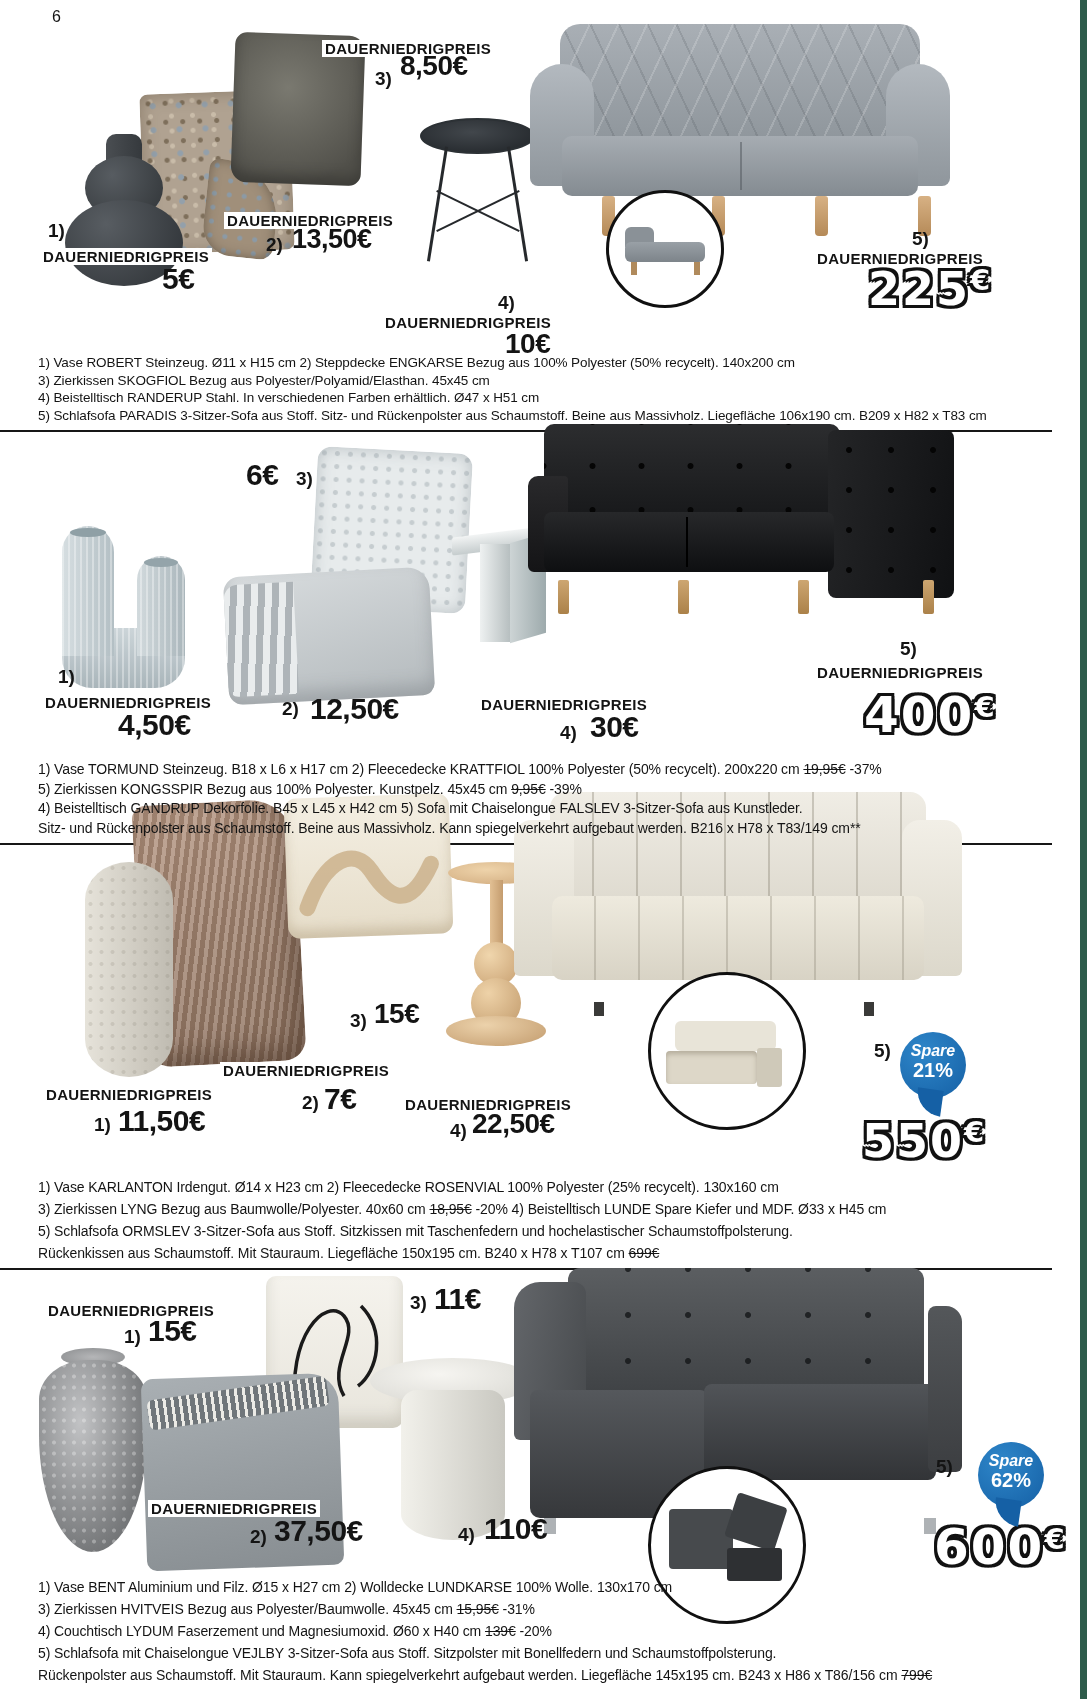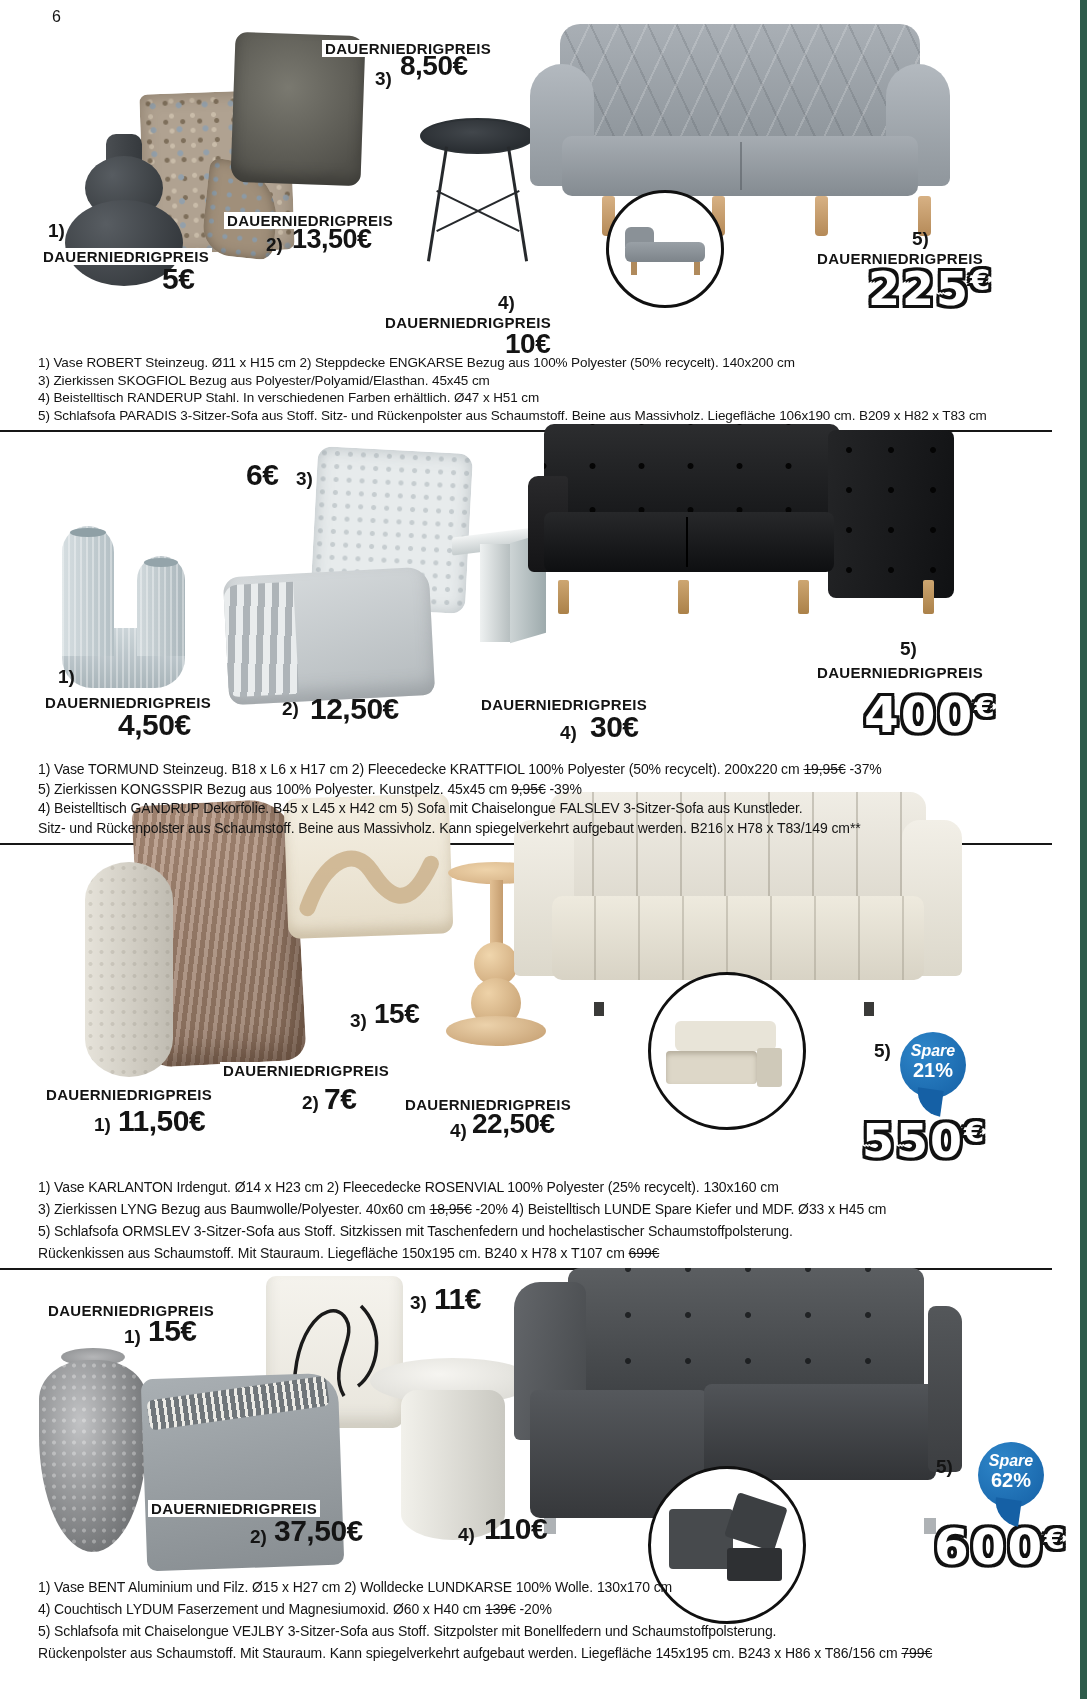--- a/index.html
+++ b/index.html
@@ -438,18 +438,19 @@
 
     <div class="num" style="left:936px;top:1456px">5)</div>
     <div class="badge" style="left: 978px; top: 1442px; background: radial-gradient(circle at 35% 30%, rgb(46, 134, 201), rgb(21, 96, 165));">
       <div class="sp">Spare</div>
       <div class="pct">62%</div>
     </div>
     <div class="big" style="left:934px;top:1518px;font-size:50px"><span>600</span><span class="eur">€</span></div>
 
     <div class="desc" style="left:38px;top:1576px;line-height:22px">
         <div class="dline"><span class="b">1) Vase BENT </span><span>Aluminium und Filz. Ø15 x H27 cm </span><span class="b">2) Wolldecke LUNDKARSE </span><span>100% Wolle. 130x170 cm</span></div>
+        <div class="dline"><span class="b">3) Zierkissen HVITVEIS </span><span>Bezug aus Polyester/Baumwolle. 45x45 cm </span><span class="b st">15,95€</span><span class="b"> -31%</span></div>
         <div class="dline"><span class="b">4) Couchtisch LYDUM </span><span>Faserzement und Magnesiumoxid. Ø60 x H40 cm </span><span class="b st">139€</span><span class="b"> -20%</span></div>
         <div class="dline"><span class="b">5) Schlafsofa mit Chaiselongue VEJLBY </span><span>3-Sitzer-Sofa aus Stoff. Sitzpolster mit Bonellfedern und Schaumstoffpolsterung.</span></div>
         <div class="dline"><span>Rückenpolster aus Schaumstoff. Mit Stauraum. Kann spiegelverkehrt aufgebaut werden. Liegefläche 145x195 cm. B243 x H86 x T86/156 cm </span><span class="b st">799€</span></div>
       </div>
   </section>
 </div>
 
 </body></html>

